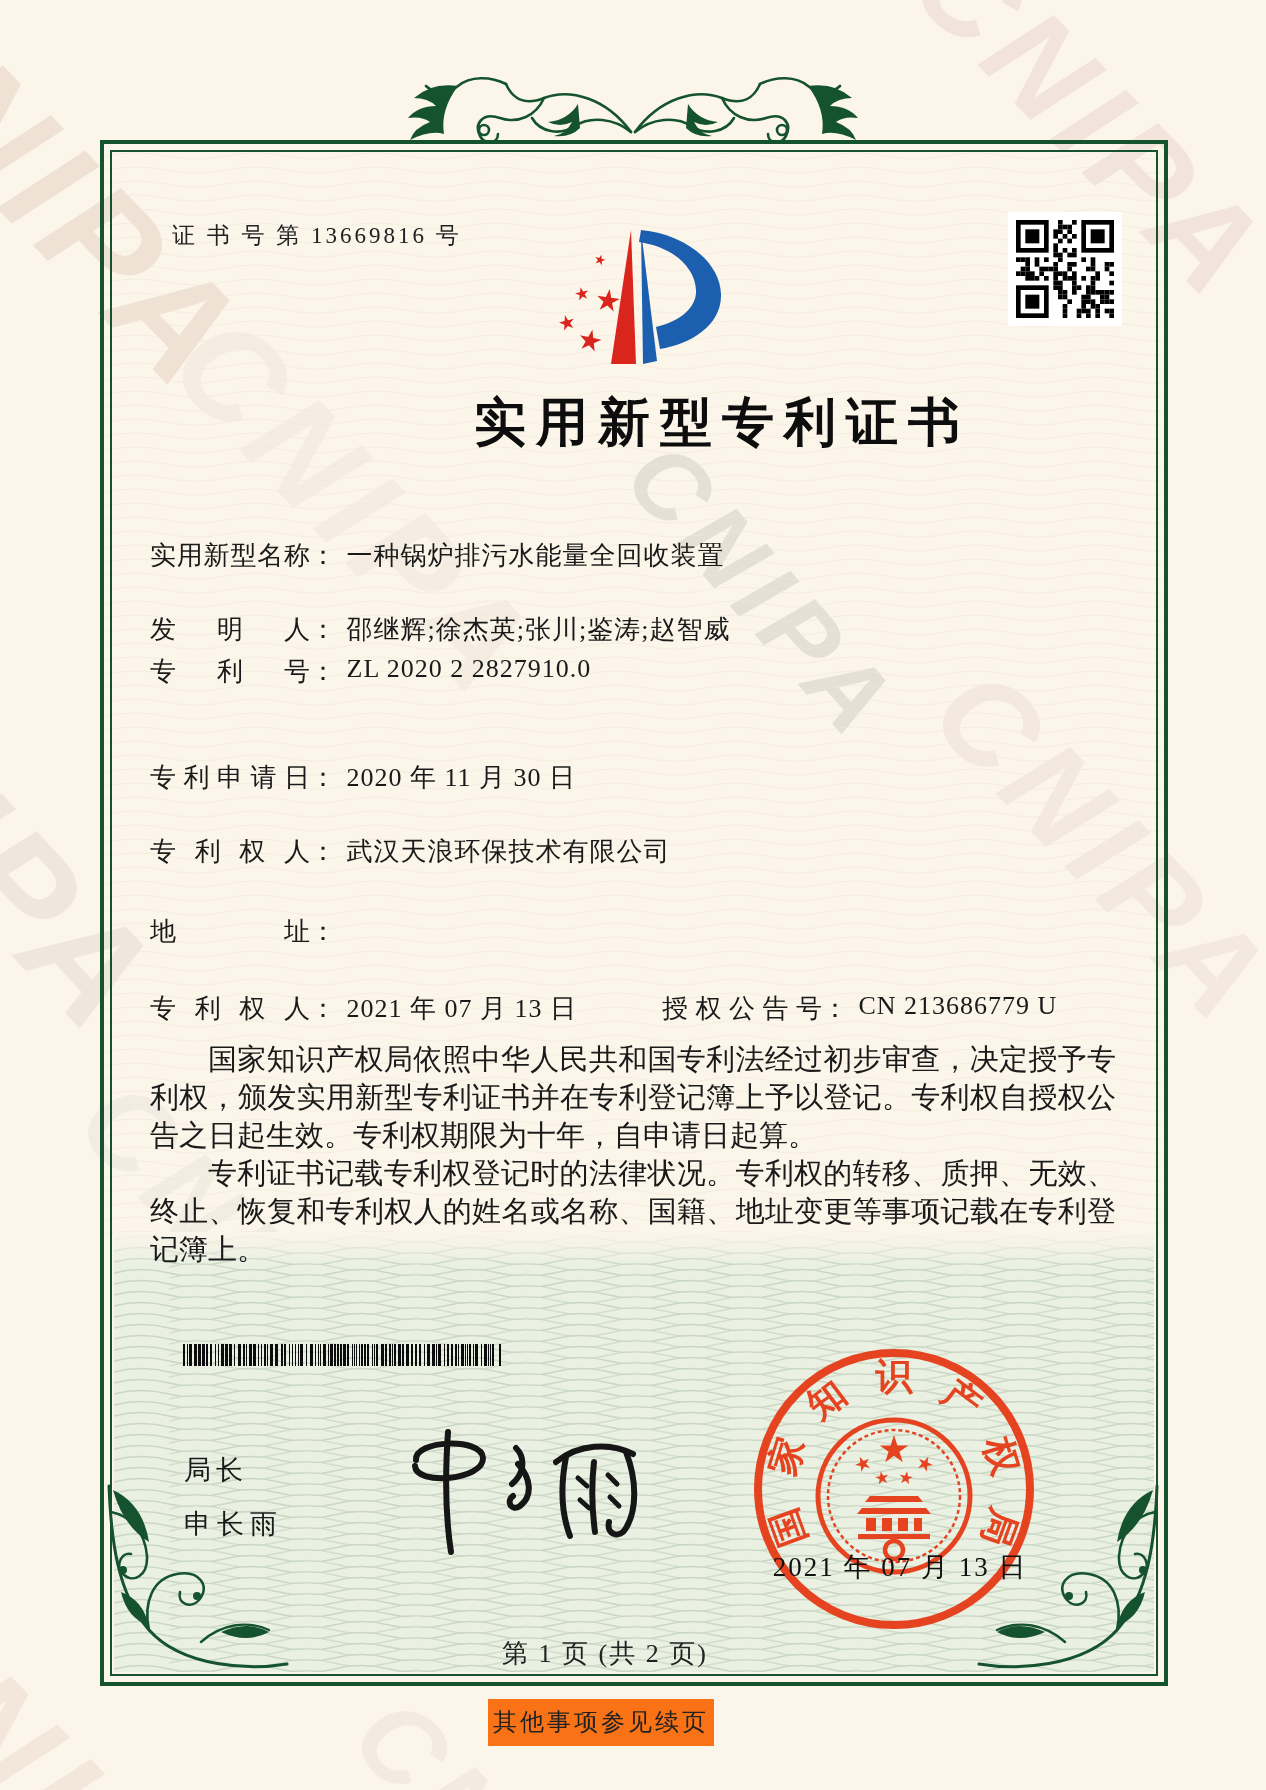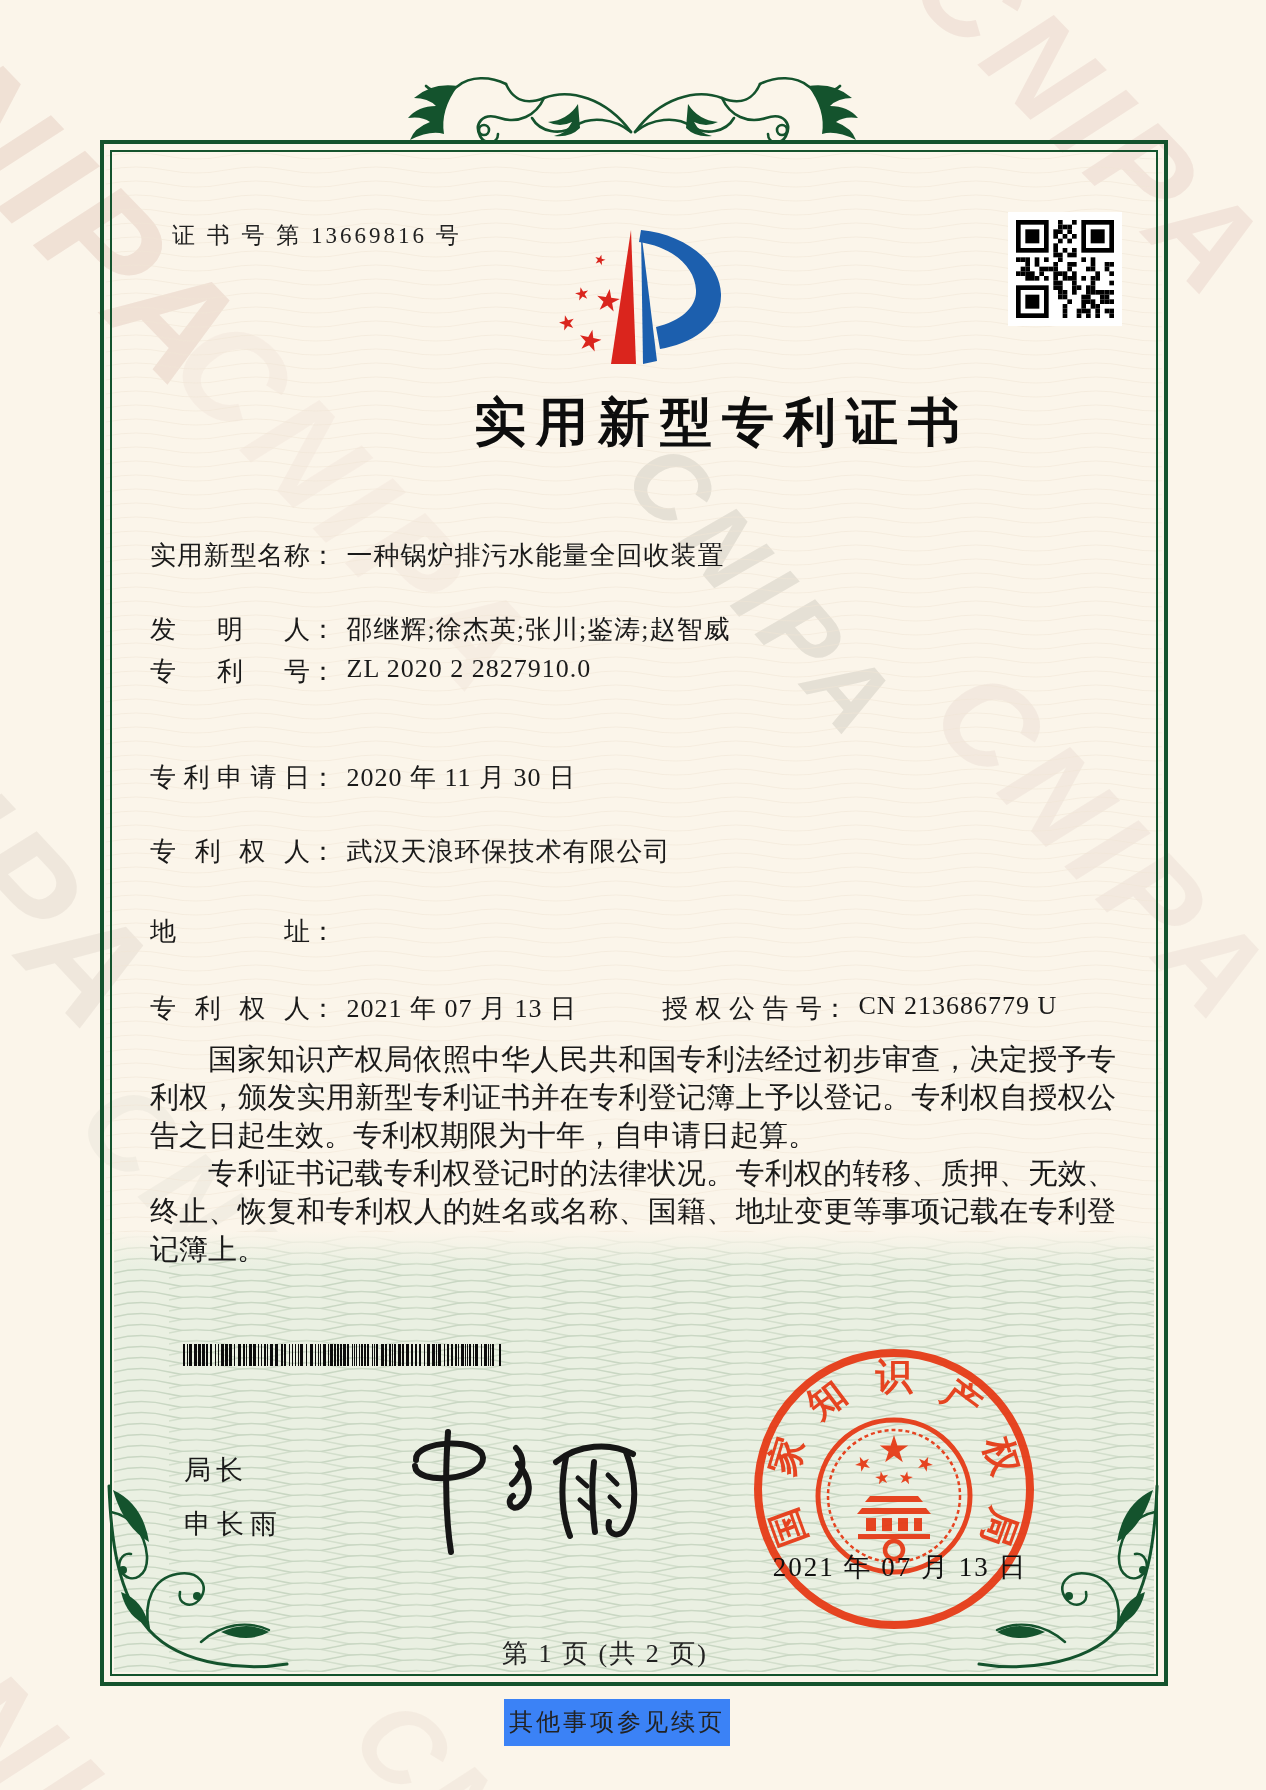--- a/index.html
+++ b/index.html
@@ -72,21 +72,21 @@
   .rc2{transform:rotate(-37deg)  translateY(-112px)}
   .rc3{transform:rotate(0deg)    translateY(-112px)}
   .rc4{transform:rotate(37deg)   translateY(-112px)}
   .rc5{transform:rotate(73deg)   translateY(-112px)}
   .rc6{transform:rotate(110deg)  translateY(-112px)}
   .emblem{position:absolute;left:50%;top:50%;transform:translate(-50%,-46%)}
   .sealdate{position:absolute;left:752px;top:1549px;width:296px;text-align:center;
     font-size:27px;letter-spacing:2px;color:#111;z-index:6;white-space:nowrap}
   .pageno{position:absolute;left:150px;top:1636px;width:910px;text-align:center;
     font-size:26px;letter-spacing:2px;z-index:4;color:#222}
-  .contbox{position:absolute;left:504px;top:1699px;width:226px;height:47px;background:#3b82f6;
+  .contbox{position:absolute;left:488px;top:1699px;width:226px;height:47px;background:#f97316;
     z-index:4;text-align:center;font-size:24px;line-height:47px;letter-spacing:3px;color:#222}
 </style>
 </head>
 <body>
 
 <svg style="position:absolute;width:0;height:0" aria-hidden="true">
   <defs>
     <path id="star" d="M0,-1 L0.2245,-0.309 L0.951,-0.309 L0.363,0.118 L0.588,0.809 L0,0.382 L-0.588,0.809 L-0.363,0.118 L-0.951,-0.309 L-0.2245,-0.309 Z"></path>
     <g id="cornerfl">
       <g fill="none" stroke="#14532d" stroke-linecap="round">

